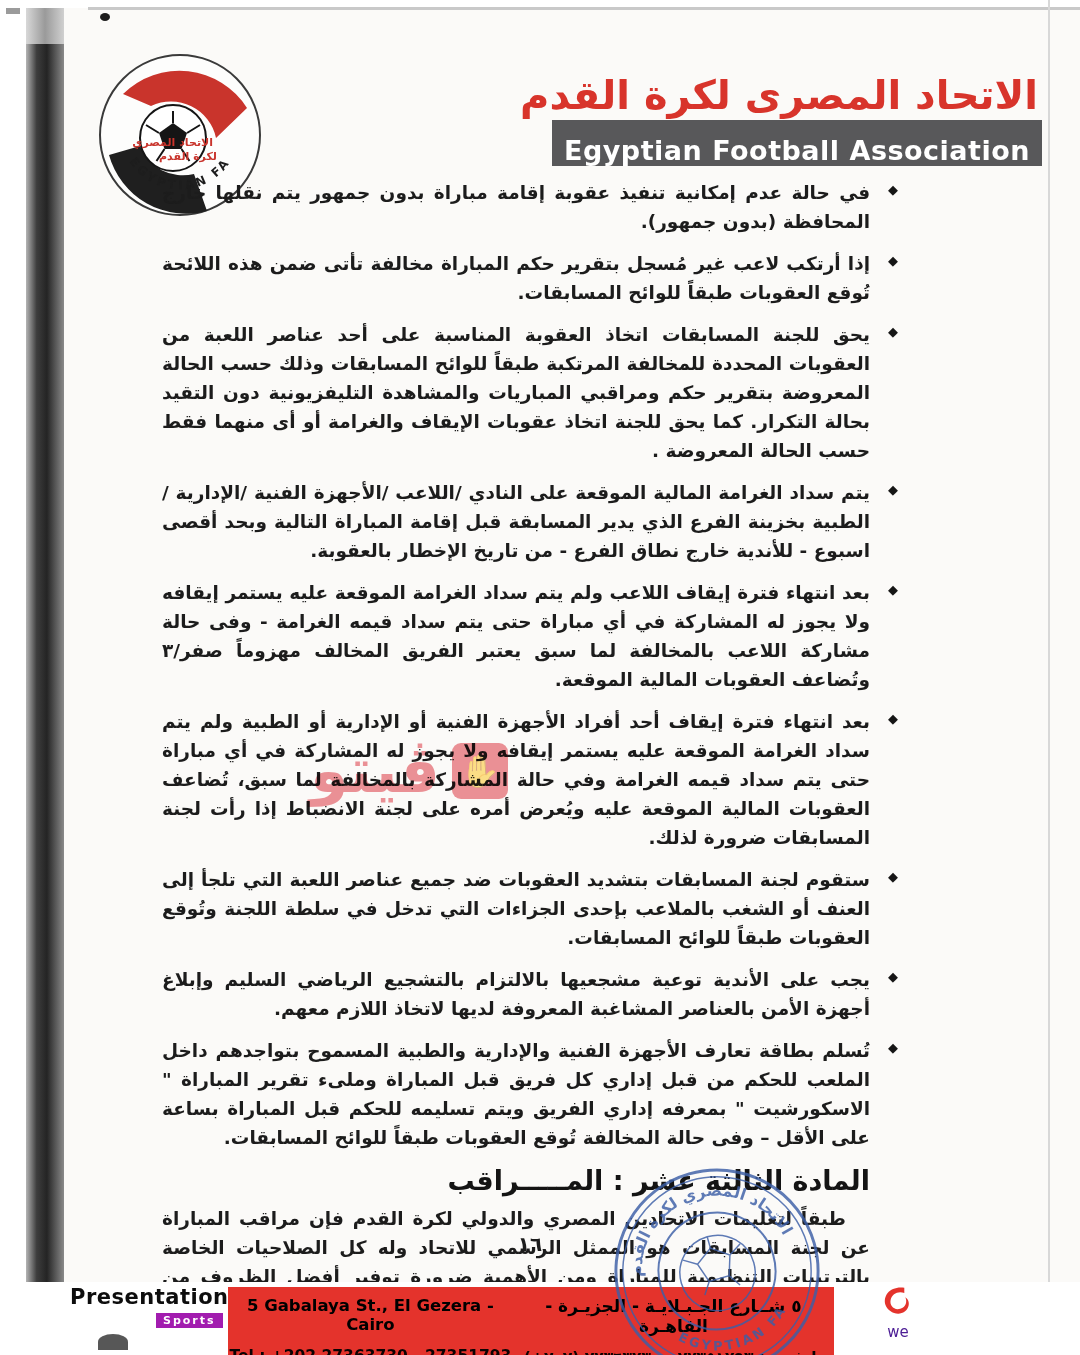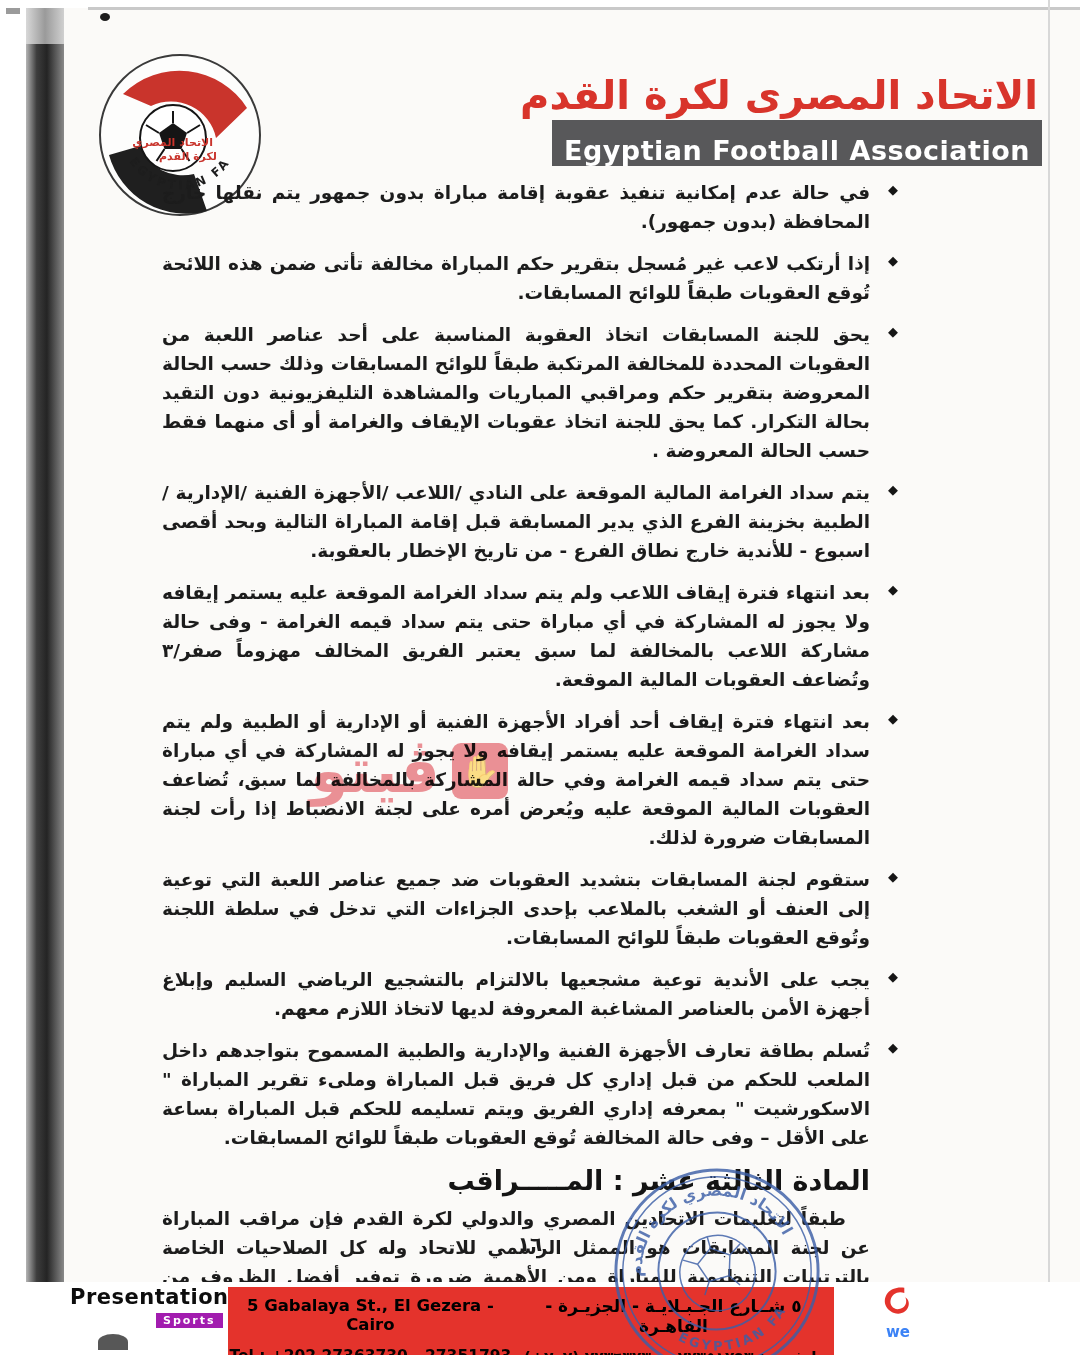--- a/index.html
+++ b/index.html
@@ -80,21 +80,21 @@
   .brand-eagle { width:30px; height:16px; background:#3a3a3a; border-radius:50% 50% 0 0; margin:6px 0 0 28px; opacity:.85; }
   .footer-red {
     position:absolute; left:228px; width:606px; top:5px; height:68px;
     background:#e4332c; color:#000000; display:flex;
   }
   .f-col { padding-top:9px; text-align:center; }
   .f-en { width:47%; font-size:16.5px; font-weight:bold; }
   .f-ar { width:53%; direction:rtl; font-size:17px; font-weight:bold; }
   .f-sub { margin-top:13px; font-size:15.5px; font-weight:bold; opacity:.95; }
   .we-logo { position:absolute; left:876px; top:3px; width:44px; text-align:center; }
-  .we-text { color:#3b82f6; font-size:15px; font-weight:bold; margin-top:-2px; }
+  .we-text { color:#4c1d95; font-size:15px; font-weight:normal; margin-top:-2px; }
 </style>
 </head>
 <body>
 
 <div class="page"></div>
 <div class="scan-top-line"></div>
 <div class="scan-corner-mark"></div>
 <div class="scan-corner-mark2"></div>
 <div class="left-strip-top"></div>
 <div class="left-strip"></div>
@@ -143,21 +143,21 @@
   <div class="bullet">
     <span class="marker">◆</span>
     <p>بعد انتهاء فترة إيقاف اللاعب ولم يتم سداد الغرامة الموقعة عليه يستمر إيقافه ولا يجوز له المشاركة في أي مباراة حتى يتم سداد قيمه الغرامة - وفى حالة مشاركة اللاعب بالمخالفة لما سبق يعتبر الفريق المخالف مهزوماً صفر/٣ وتُضاعف العقوبات المالية الموقعة.</p>
   </div>
   <div class="bullet">
     <span class="marker">◆</span>
     <p>بعد انتهاء فترة إيقاف أحد أفراد الأجهزة الفنية أو الإدارية أو الطبية ولم يتم سداد الغرامة الموقعة عليه يستمر إيقافه ولا يجوز له المشاركة في أي مباراة حتى يتم سداد قيمه الغرامة وفي حالة المشاركة بالمخالفة لما سبق، تُضاعف العقوبات المالية الموقعة عليه ويُعرض أمره على لجنة الانضباط إذا رأت لجنة المسابقات ضرورة لذلك.</p>
   </div>
   <div class="bullet">
     <span class="marker">◆</span>
-    <p>ستقوم لجنة المسابقات بتشديد العقوبات ضد جميع عناصر اللعبة التي توعية إلى العنف أو الشغب بالملاعب بإحدى الجزاءات التي تدخل في سلطة اللجنة وتُوقع العقوبات طبقاً للوائح المسابقات.</p>
+    <p>ستقوم لجنة المسابقات بتشديد العقوبات ضد جميع عناصر اللعبة التي تلجأ إلى العنف أو الشغب بالملاعب بإحدى الجزاءات التي تدخل في سلطة اللجنة وتُوقع العقوبات طبقاً للوائح المسابقات.</p>
   </div>
   <div class="bullet">
     <span class="marker">◆</span>
     <p>يجب على الأندية توعية مشجعيها بالالتزام بالتشجيع الرياضي السليم وإبلاغ أجهزة الأمن بالعناصر المشاغبة المعروفة لديها لاتخاذ اللازم معهم.</p>
   </div>
   <div class="bullet">
     <span class="marker">◆</span>
     <p>تُسلم بطاقة تعارف الأجهزة الفنية والإدارية والطبية المسموح بتواجدهم داخل الملعب للحكم من قبل إداري كل فريق قبل المباراة وملىء تقرير المباراة " الاسكورشيت " بمعرفه إداري الفريق ويتم تسليمه للحكم قبل المباراة بساعة على الأقل – وفى حالة المخالفة تُوقع العقوبات طبقاً للوائح المسابقات.</p>
   </div>
   <div class="section-heading">المادة الثالثة عشر : المـــــراقب</div>

